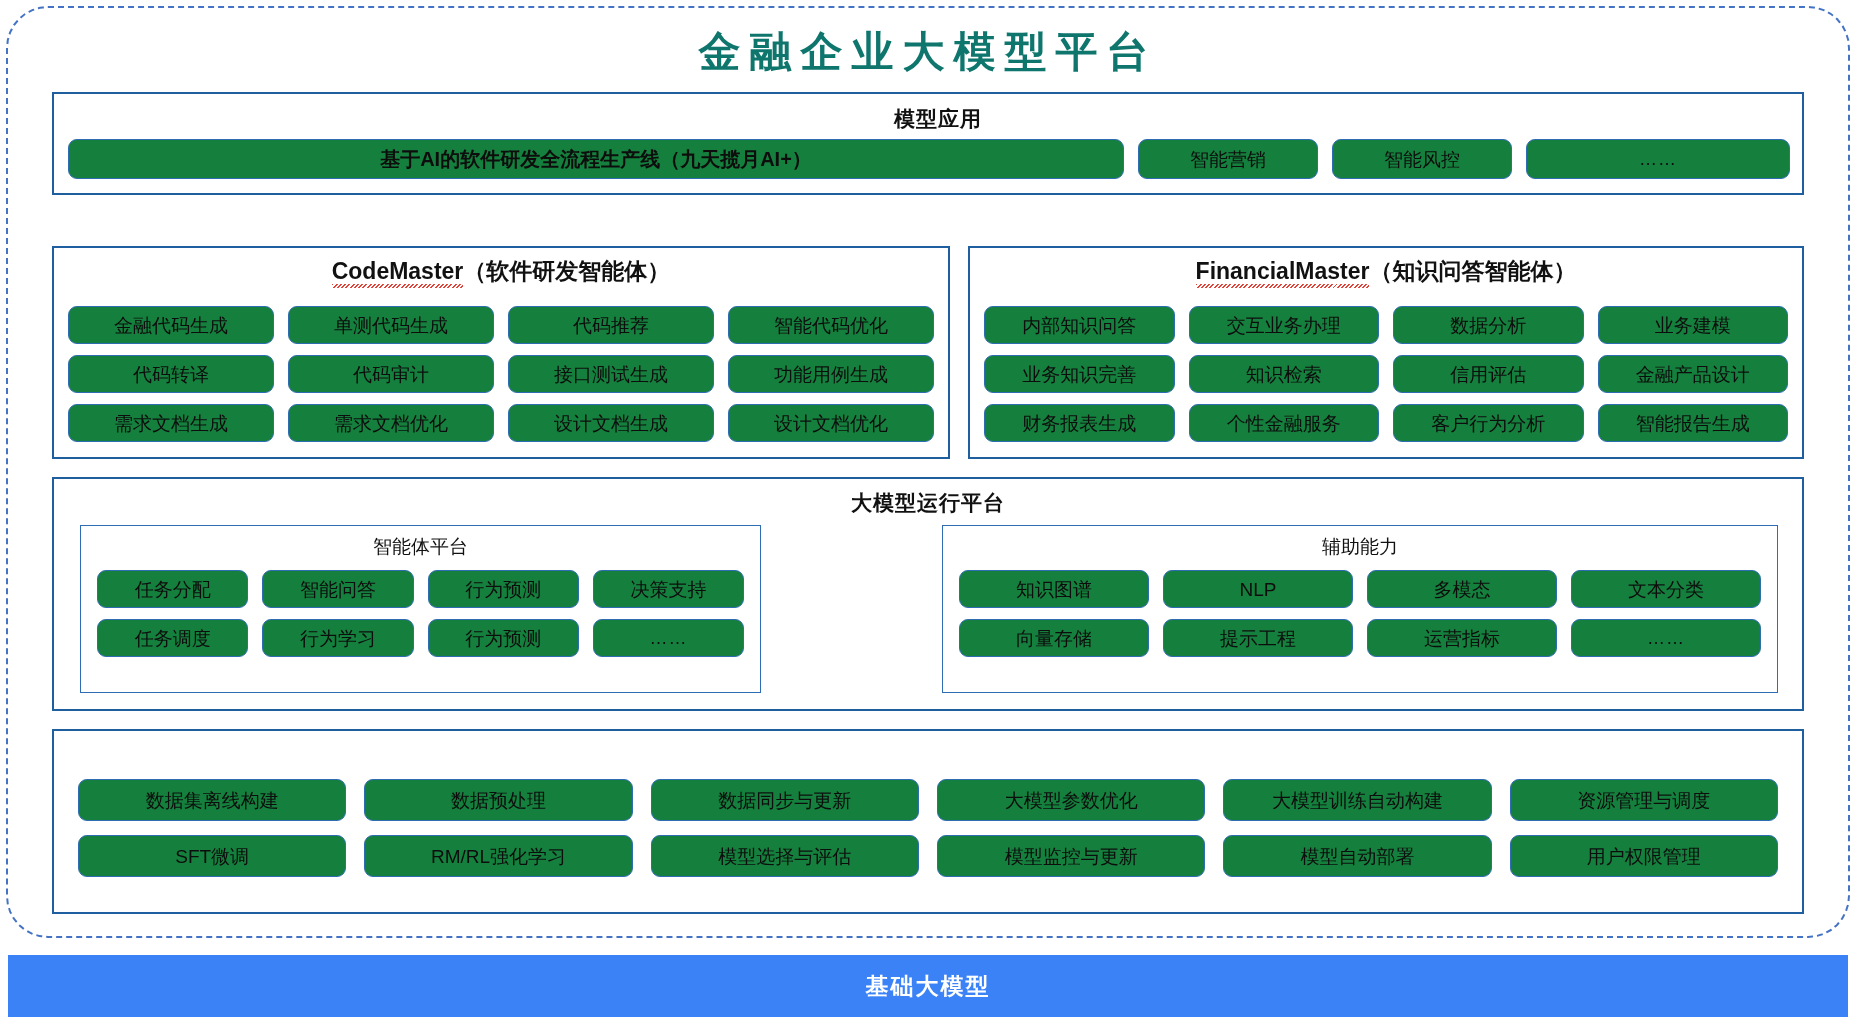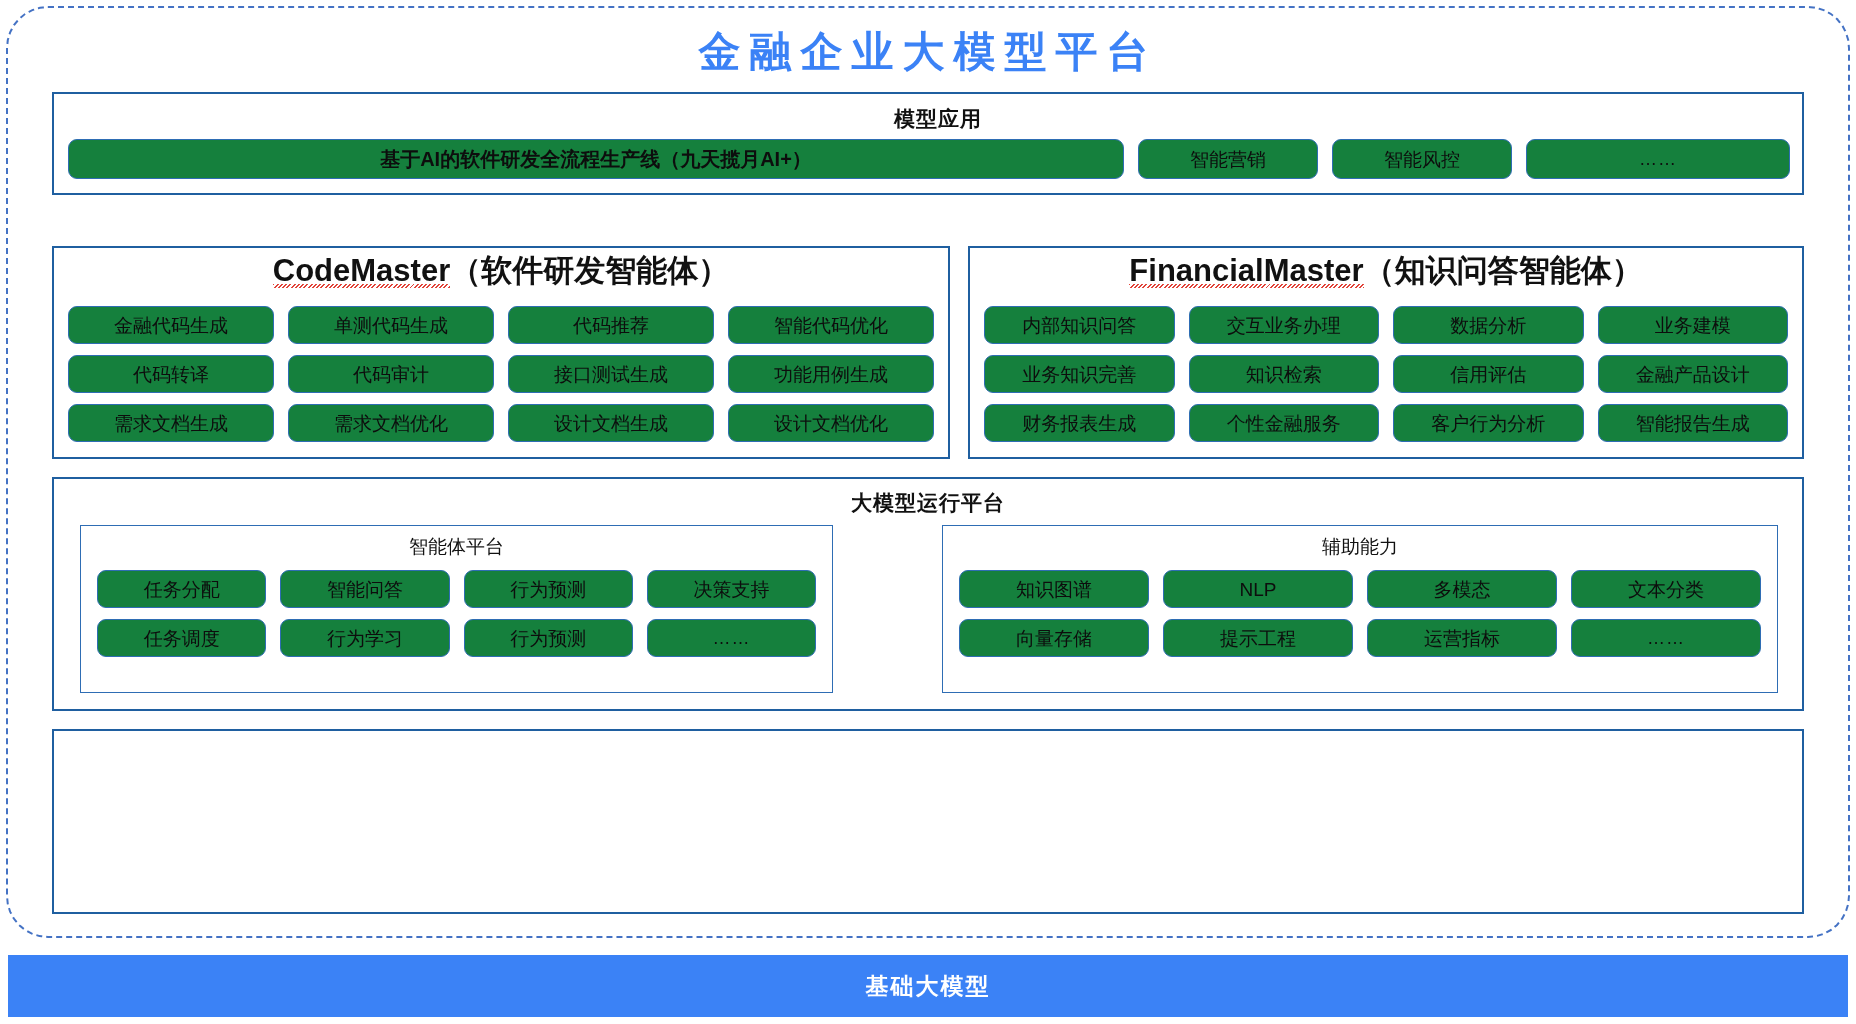--- a/index.html
+++ b/index.html
@@ -34,21 +34,21 @@
   .main-title {
     position: absolute;
     left: 0;
     top: 26px;
     width: 1856px;
     text-align: center;
     font-family: "DejaVu Serif", "Liberation Serif", serif;
     font-size: 42px;
     font-weight: 700;
     letter-spacing: 9px;
-    color: #3b82f6;
+    color: #0f766e;
     line-height: 52px;
   }
 
   
   .panel {
     position: absolute;
     border: 2px solid #1F5FA0;
     background: #ffffff;
   }
 
@@ -118,21 +118,21 @@
   #sec-apps .apps-row .chip:nth-child(3) { flex: 0 0 180px; }
   #sec-apps .apps-row .chip:nth-child(4) { flex: 1 1 auto; }
   #sec-apps .apps-row .chip { height: 40px; }
 
   
   #sec-code  { left: 52px;  top: 246px; width: 898px; height: 213px; }
   #sec-fin   { left: 968px; top: 246px; width: 836px; height: 213px; }
 
   .agent-head {
     text-align: center;
-    font-size: 31px;
+    font-size: 23px;
     font-weight: 700;
     color: #111111;
     margin-top: 9px;
     line-height: 28px;
     white-space: nowrap;
   }
   .spellcheck {
     position: relative;
     display: inline-block;
   }
@@ -159,21 +159,21 @@
   #sec-runtime { left: 52px; top: 477px; width: 1752px; height: 234px; }
   #sec-runtime > .panel-title { margin-top: 10px; }
 
   .subpanel {
     position: absolute;
     border: 1.6px solid #2E6DB4;
     background: #ffffff;
     top: 46px;
     height: 168px;
   }
-  #sub-agentplat { left: 26px;  width: 753px; }
+  #sub-agentplat { left: 26px;  width: 681px; }
   #sub-assist    { left: 888px; width: 836px; }
   .subpanel .sub-title { margin-top: 8px; }
   .subpanel .chip-grid {
     position: absolute;
     left: 16px;
     right: 16px;
     top: 44px;
   }
 
   
@@ -288,19 +288,33 @@
         <div class="chip">文本分类</div>
         <div class="chip">向量存储</div>
         <div class="chip">提示工程</div>
         <div class="chip">运营指标</div>
         <div class="chip dots">……</div>
       </div>
     </div>
   </div>
 
   <div class="panel" id="sec-train">
+    <div class="chip-grid cols-6">
+      <div class="chip">数据集离线构建</div>
+      <div class="chip">数据预处理</div>
+      <div class="chip">数据同步与更新</div>
+      <div class="chip">大模型参数优化</div>
+      <div class="chip">大模型训练自动构建</div>
+      <div class="chip">资源管理与调度</div>
+      <div class="chip">SFT微调</div>
+      <div class="chip">RM/RL强化学习</div>
+      <div class="chip">模型选择与评估</div>
+      <div class="chip">模型监控与更新</div>
+      <div class="chip">模型自动部署</div>
+      <div class="chip">用户权限管理</div>
+    </div>
   </div>
 
   <div class="base-bar">
     <span class="base-bar-label">基础大模型</span>
   </div>
 
 </div>
 
 </body></html>

